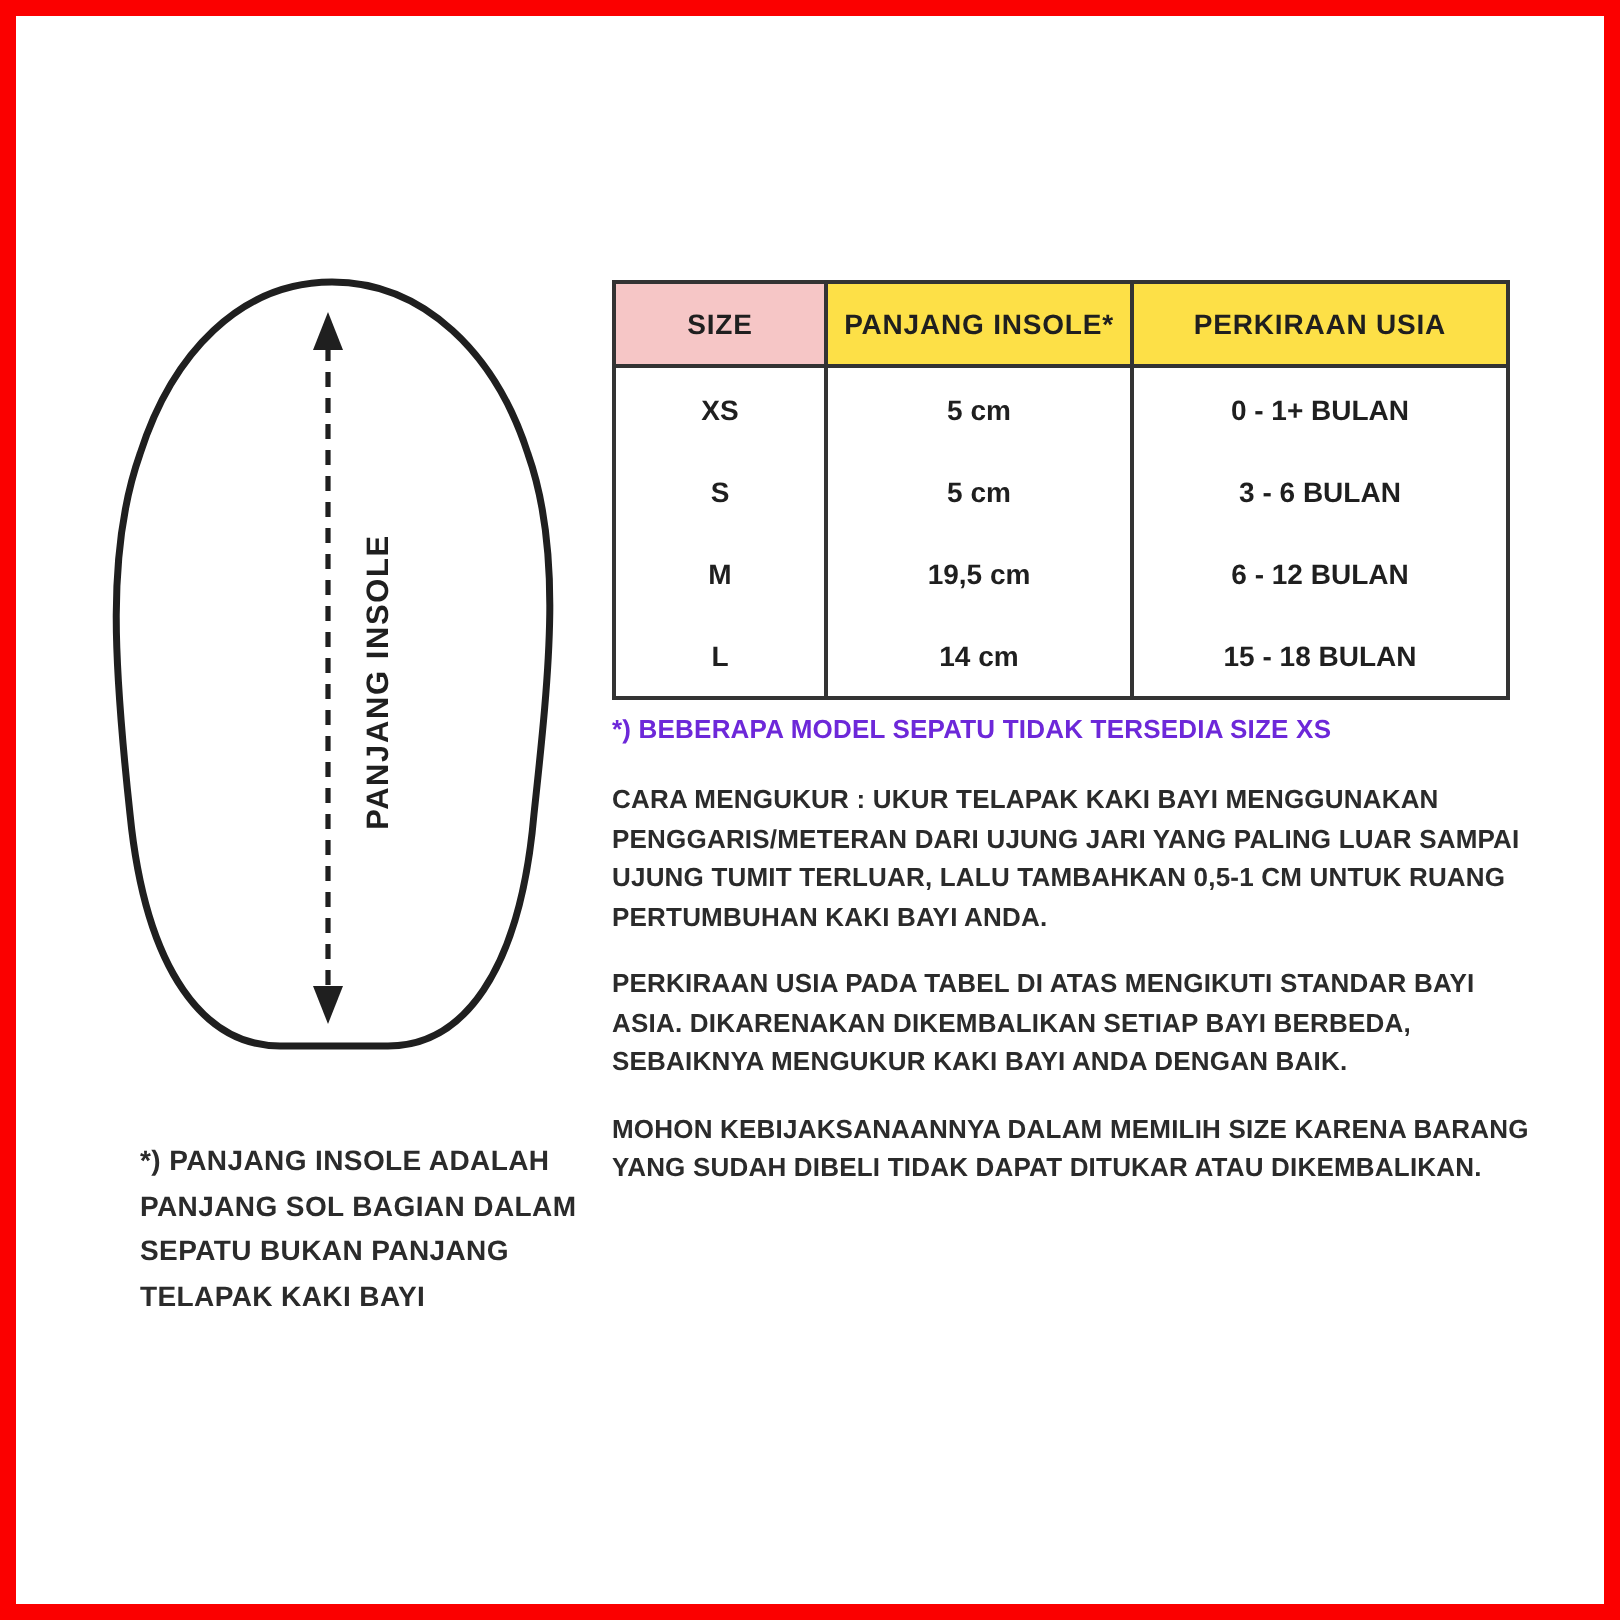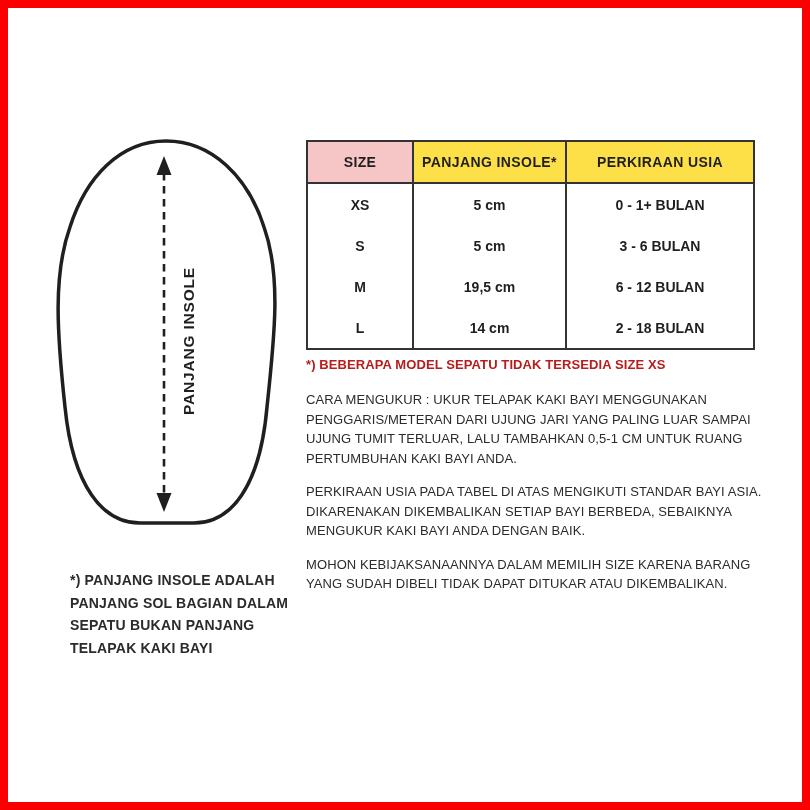--- a/index.html
+++ b/index.html
@@ -72,33 +72,33 @@
   }
 
   .table-footnote {
     position: absolute;
     left: 306px;
     top: 357px;
     width: 468px;
     font-size: 13px;
     font-weight: bold;
     letter-spacing: 0.1px;
-    color: #b91c1c;
+    color: #6d28d9;
   }
 
   .notes {
     position: absolute;
     left: 306px;
     top: 390px;
     width: 468px;
   }
   .notes p {
     margin: 0 0 14px 0;
     font-size: 13px;
-    font-weight: normal;
+    font-weight: bold;
     line-height: 19.5px;
     letter-spacing: 0.1px;
     color: #2b2b2b;
   }
 </style>
 </head>
 <body>
 
 <div class="canvas">
 
@@ -148,21 +148,21 @@
           <td>3 - 6 BULAN</td>
         </tr>
         <tr>
           <td>M</td>
           <td>19,5 cm</td>
           <td>6 - 12 BULAN</td>
         </tr>
         <tr>
           <td>L</td>
           <td>14 cm</td>
-          <td>2 - 18 BULAN</td>
+          <td>15 - 18 BULAN</td>
         </tr>
       </tbody>
     </table>
   </div>
 
   <div class="table-footnote">*) BEBERAPA MODEL SEPATU TIDAK TERSEDIA SIZE XS</div>
 
   <div class="notes">
     <p>CARA MENGUKUR : UKUR TELAPAK KAKI BAYI MENGGUNAKAN PENGGARIS/METERAN DARI UJUNG JARI YANG PALING LUAR SAMPAI UJUNG TUMIT TERLUAR, LALU TAMBAHKAN 0,5-1 CM UNTUK RUANG PERTUMBUHAN KAKI BAYI ANDA.</p>
     <p>PERKIRAAN USIA PADA TABEL DI ATAS MENGIKUTI STANDAR BAYI ASIA. DIKARENAKAN DIKEMBALIKAN SETIAP BAYI BERBEDA, SEBAIKNYA MENGUKUR KAKI BAYI ANDA DENGAN BAIK.</p>

